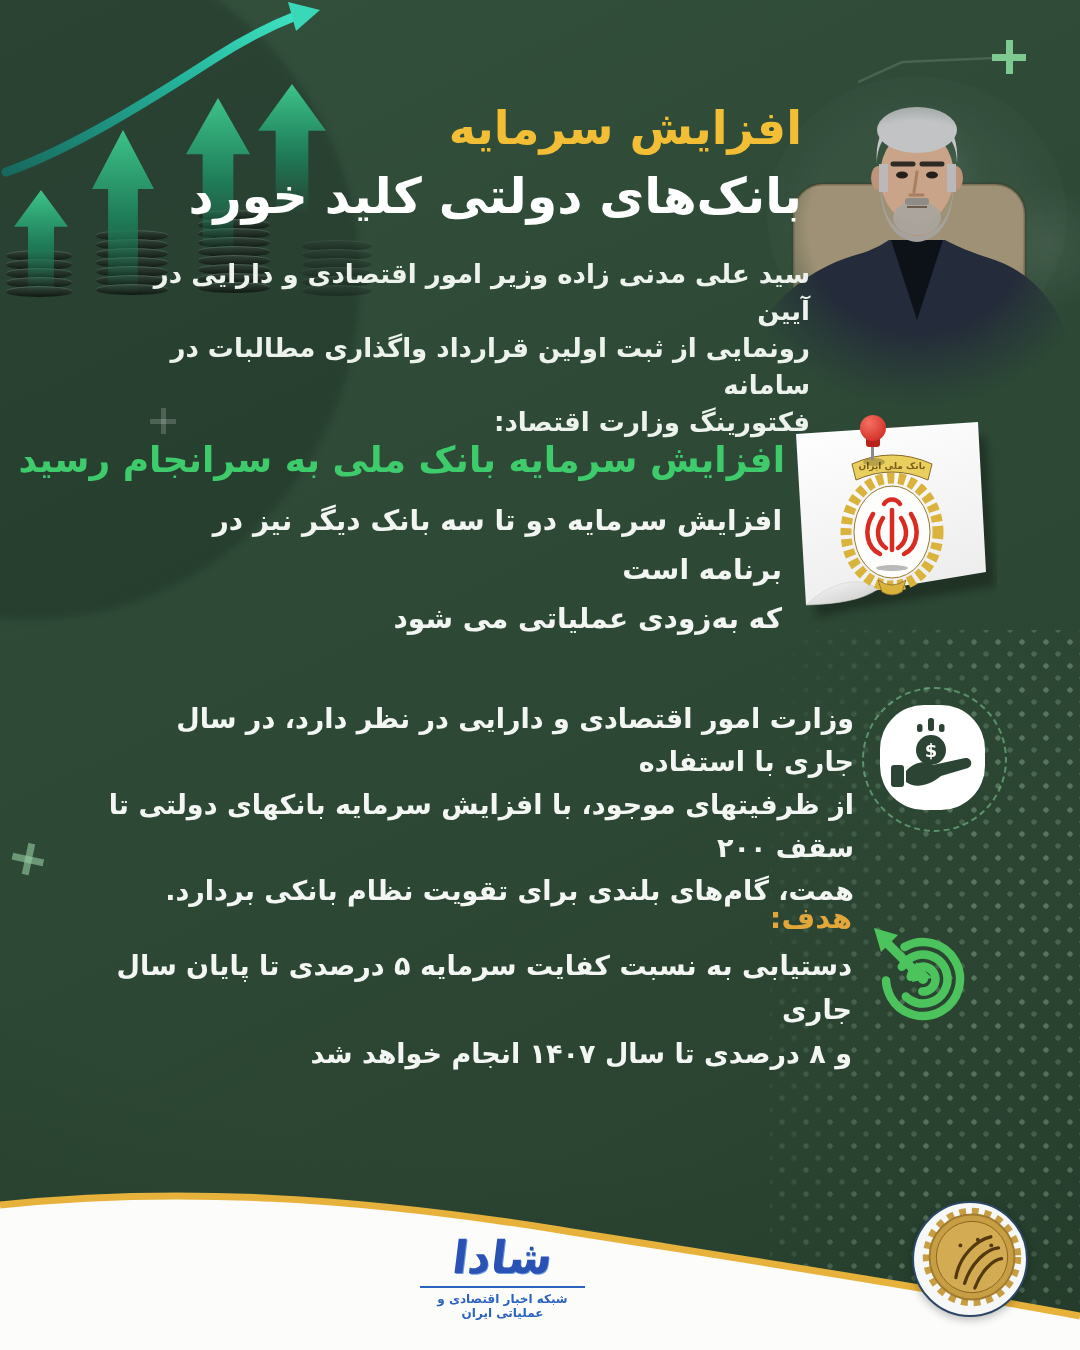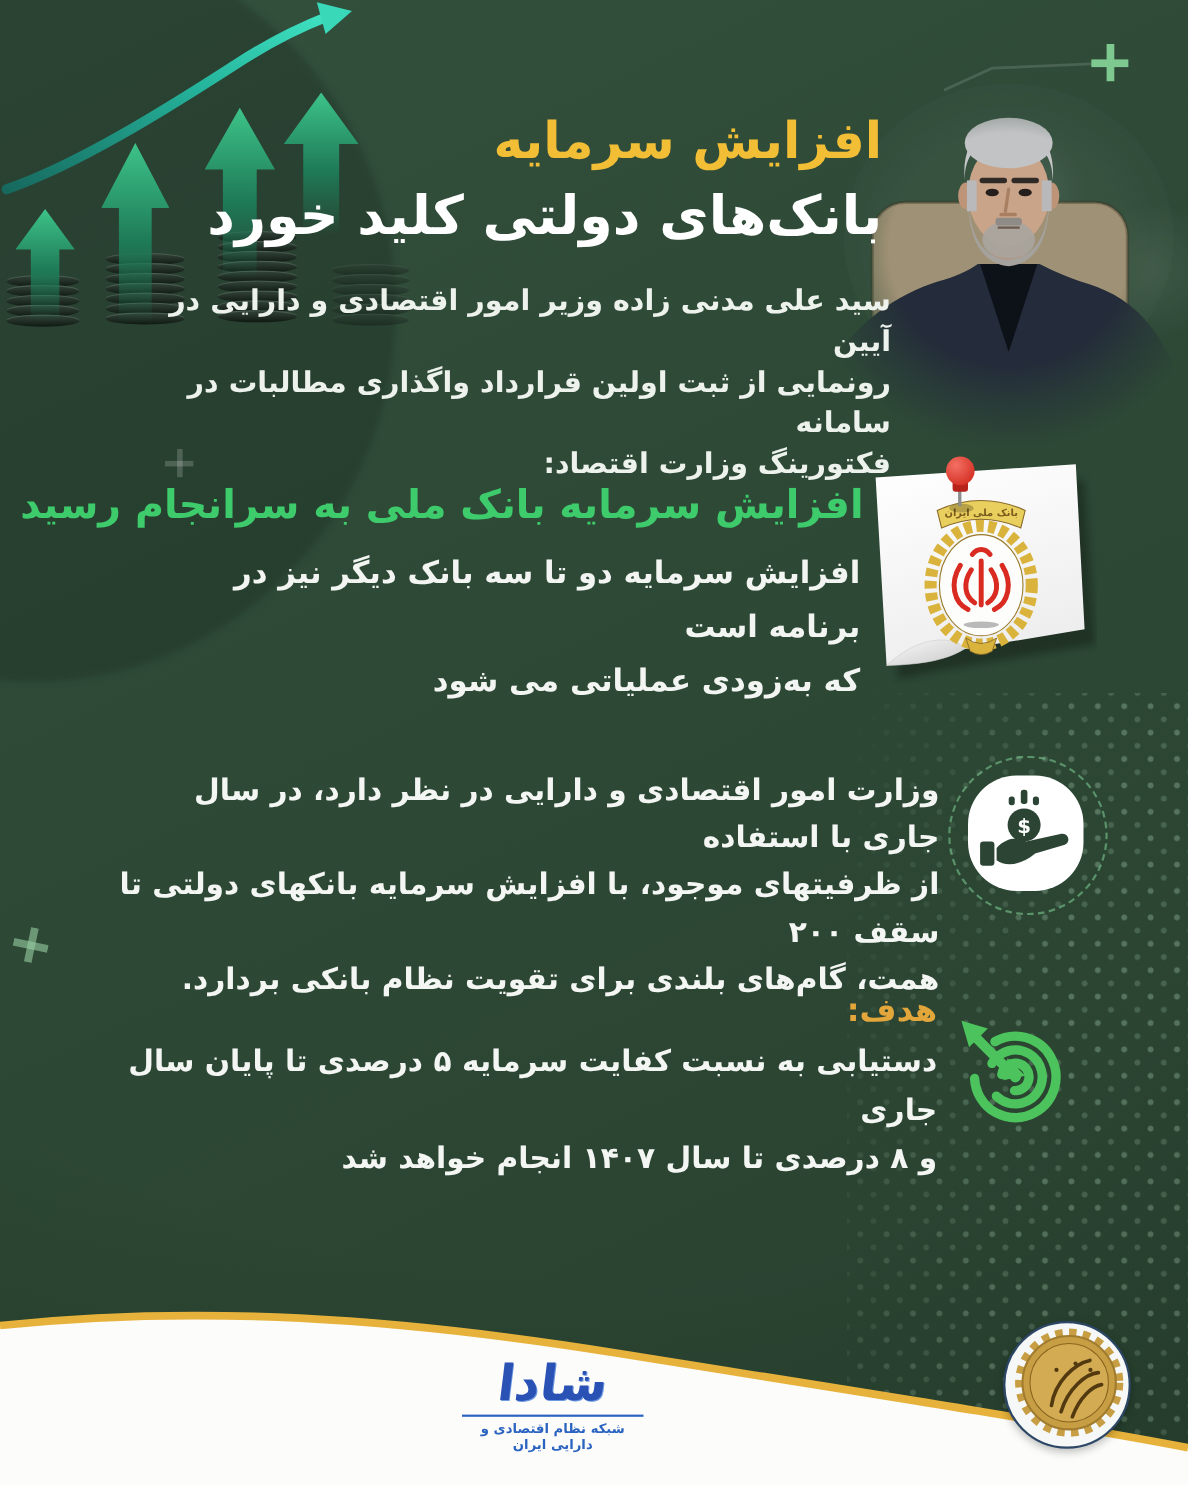--- a/index.html
+++ b/index.html
@@ -278,21 +278,21 @@
 
   <div class="abs vignette"></div>
 
   <svg class="abs wave" width="1080" height="1350">
     <path d="M0,1205 C180,1186 360,1198 560,1230 C760,1262 930,1288 1080,1316 L1080,1350 L0,1350 Z" fill="#fcfcfa"></path>
     <path d="M0,1205 C180,1186 360,1198 560,1230 C760,1262 930,1288 1080,1316" fill="none" stroke="#E7B23B" stroke-width="7"></path>
   </svg>
 
   <div class="abs shada">
     <div class="shada-word">شادا</div>
-    <div class="shada-tagline">شبکه نظام اقتصادی و دارایی ایران</div>
+    <div class="shada-tagline">شبکه اخبار اقتصادی و عملیاتی ایران</div>
   </div>
 
   <div class="abs seal">
     <svg width="108" height="108" viewBox="0 0 112 112">
       <circle cx="56" cy="56" r="47" fill="none" stroke="#c79e44" stroke-width="8" stroke-dasharray="7 6"></circle>
       <circle cx="56" cy="56" r="44" fill="#c79e44" stroke="#a27c2e" stroke-width="2"></circle>
       <circle cx="56" cy="56" r="37" fill="#d2ab52" stroke="#8a6420" stroke-width="1"></circle>
       <g transform="rotate(-35 56 56)" stroke="#53390f" stroke-width="3.4" fill="none" stroke-linecap="round">
         <path d="M30,64 C45,48 70,44 84,50"></path>
         <path d="M34,74 C52,60 74,58 84,64"></path>

